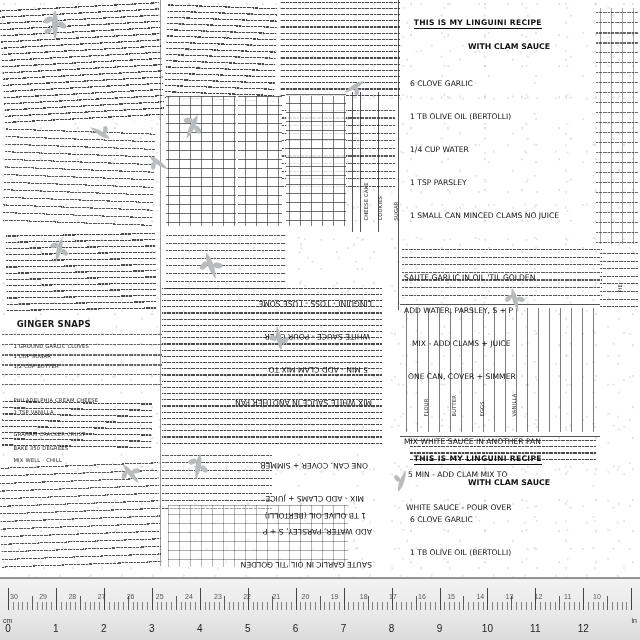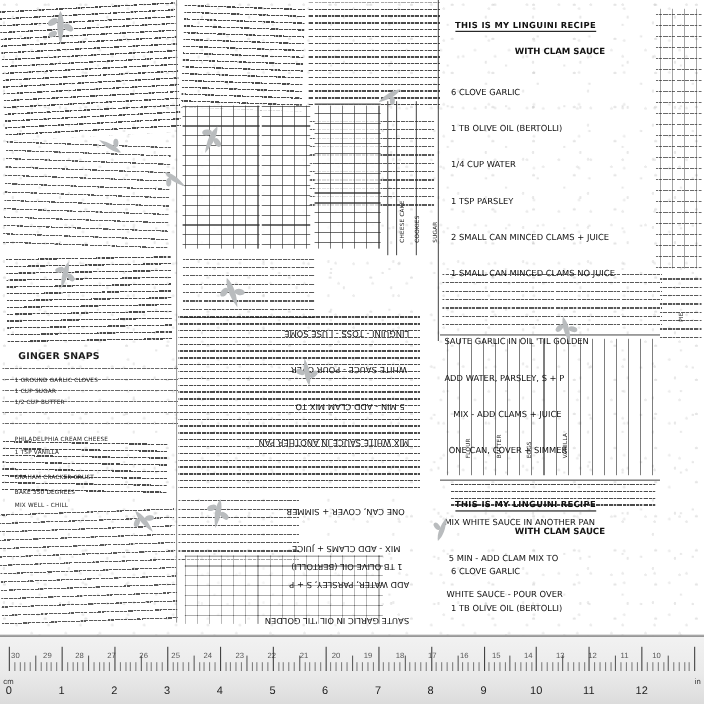--- a/index.html
+++ b/index.html
@@ -192,21 +192,20 @@
   <div style="position:absolute;left:400px;top:436px;width:200px;height:1px;background:#2a2a2a;opacity:.8;"></div>
   <div style="position:absolute;left:400px;top:304px;width:200px;height:1px;background:#2a2a2a;opacity:.8;"></div>
 
   <div class="recipe" style="left:404px;top:6px;width:196px;">
     <div class="title underline">THIS IS MY LINGUINI RECIPE</div>
     <div class="sub" style="margin:1px 0 4px 14px;">WITH CLAM SAUCE</div>
     <div style="margin-left:6px;">6 CLOVE GARLIC</div>
     <div style="margin-left:6px;">1 TB OLIVE OIL (BERTOLLI)</div>
     <div style="margin-left:6px;">1/4 CUP WATER</div>
     <div style="margin-left:6px;">1 TSP PARSLEY</div>
-    <div style="margin-left:6px;">2 SMALL CAN MINCED CLAMS + JUICE</div>
     <div style="margin-left:6px;">1 SMALL CAN MINCED CLAMS NO JUICE</div>
     <div style="height:7px;"></div>
     <div>SAUTE GARLIC IN OIL 'TIL GOLDEN</div>
     <div>ADD WATER, PARSLEY, S + P</div>
     <div style="margin-left:8px;">MIX - ADD CLAMS + JUICE</div>
     <div style="margin-left:4px;">ONE CAN, COVER + SIMMER</div>
     <div style="height:10px;"></div>
     <div>MIX WHITE SAUCE IN ANOTHER PAN</div>
     <div style="margin-left:4px;">5 MIN - ADD CLAM MIX TO</div>
     <div style="margin-left:2px;">WHITE SAUCE - POUR OVER</div>

